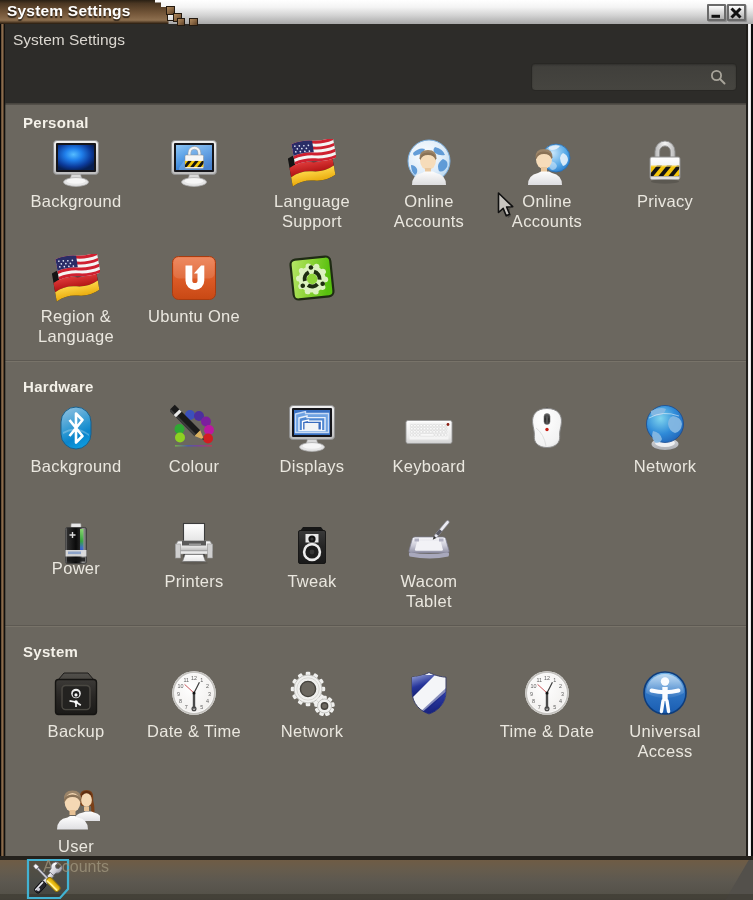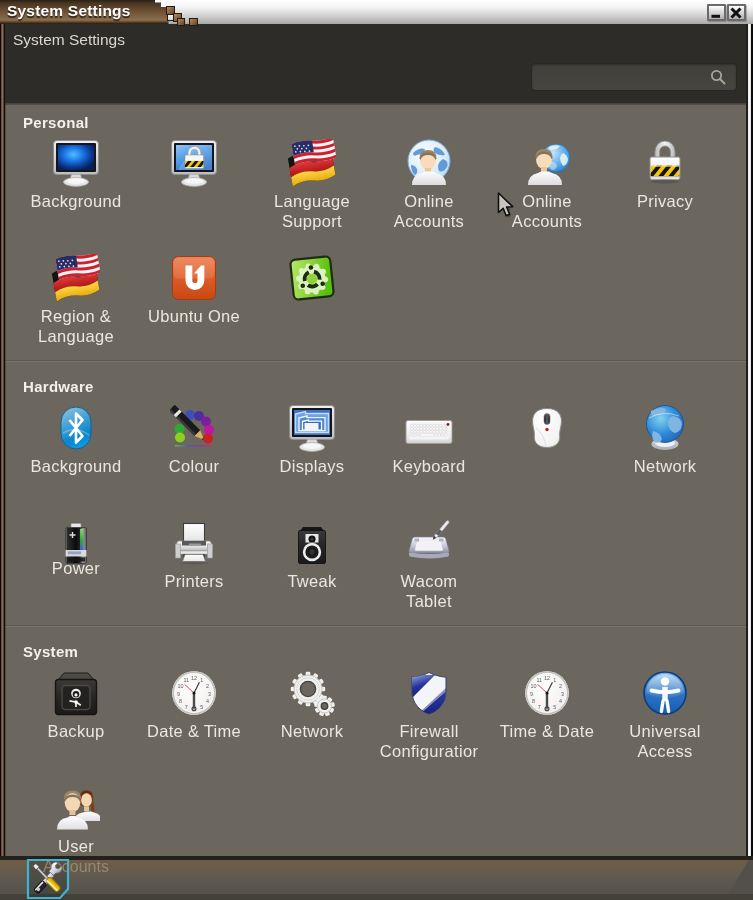--- a/index.html
+++ b/index.html
@@ -706,21 +706,20 @@
                   <stop offset="1" stop-color="#16207a"></stop>
                 </linearGradient>
 </defs>
 <path d="M24,3.5 C30.5,6.8 37.5,8 41,8.2 L41,22.5 C41,35 32,42.5 24,45 C16,42.5 7,35 7,22.5 L7,8.2 C10.5,8 17.5,6.8 24,3.5 Z" fill="#f4f5f8" stroke="#3a3f66" stroke-width="1"></path>
 <g clip-path="url(#shc)">
  <path d="M6,6 L30,6 L6,30 Z" fill="url(#shb1)"></path>
  <path d="M44,20 L44,46 L14,46 Z" fill="url(#shb2)"></path>
  <path d="M42,18 L44,20 L18,46 L14,44 Z" fill="#1a2580" opacity="0.5"></path>
 </g>
 </svg></div>
-          <div class="lbl" style="left:370px;top:721px">Firewall<br>Configuratior</div>
 <div class="icon" style="left:523px;top:669px"><svg width="48" height="48" viewBox="0 0 48 48" style="">
 <defs>
  <radialGradient id="ckf" cx="0.42" cy="0.38" r="0.8">
                   <stop offset="0" stop-color="#ffffff"></stop>
                   <stop offset="0.8" stop-color="#f2f0ee"></stop>
                   <stop offset="1" stop-color="#dcdad6"></stop>
                 </radialGradient>
 </defs>
 <circle cx="24" cy="24" r="21.8" fill="#fdfdfd"></circle>
 <circle cx="24" cy="24" r="20.8" fill="none" stroke="#c4c2be" stroke-width="1.8"></circle>

